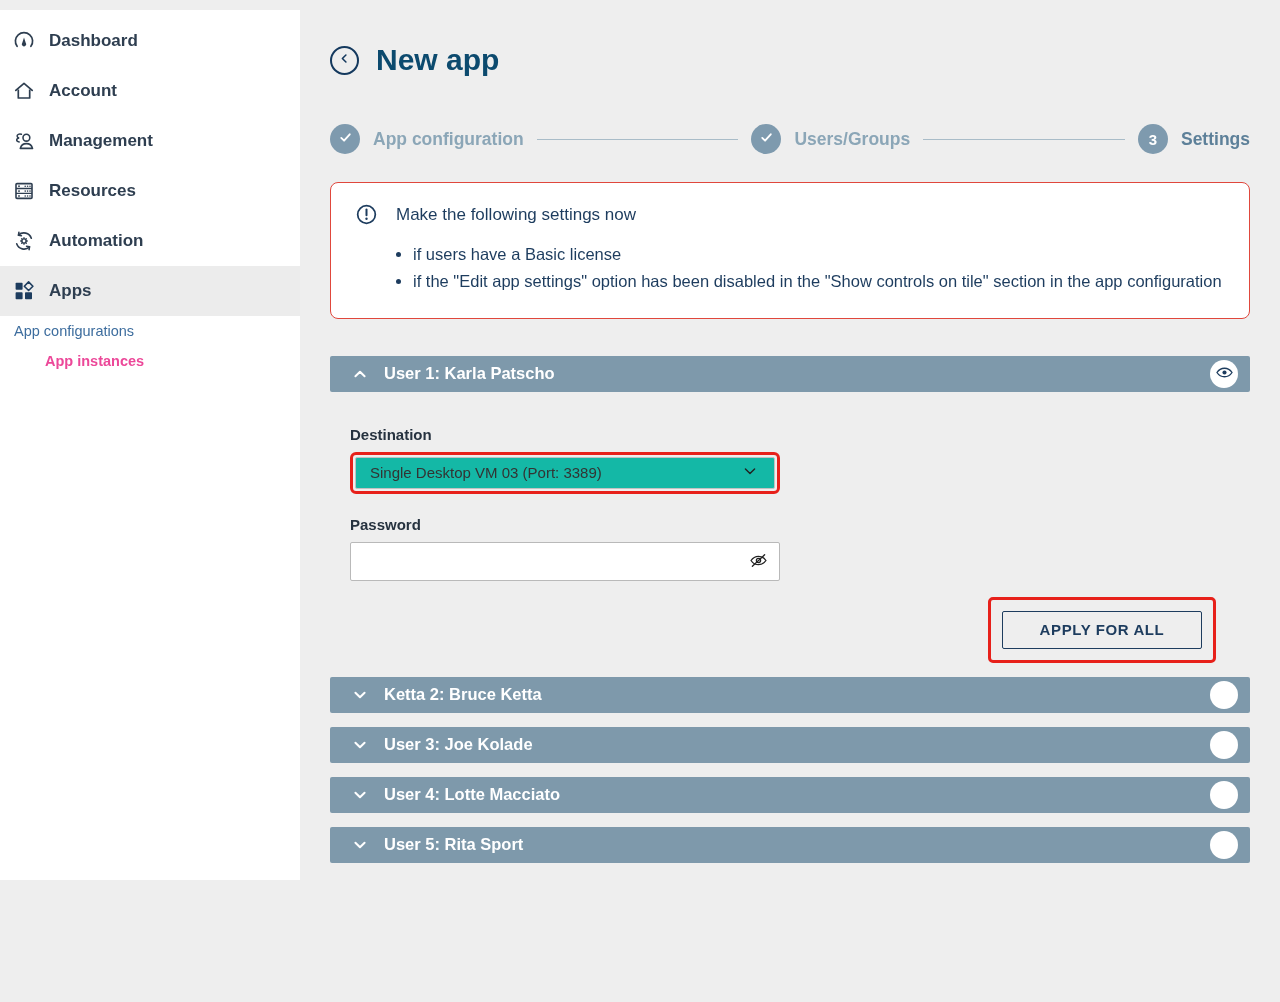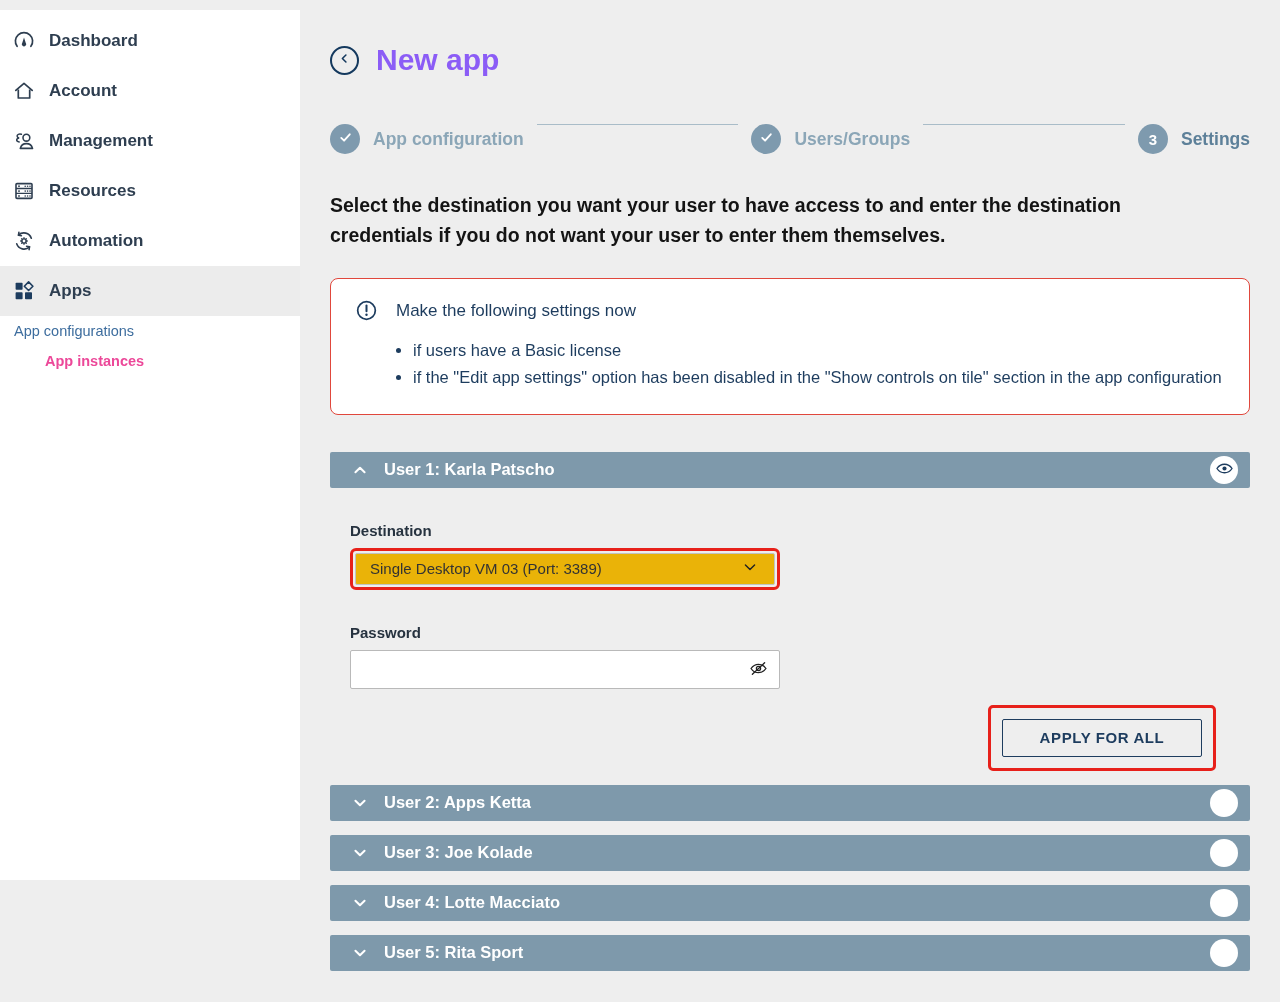--- a/index.html
+++ b/index.html
@@ -33,23 +33,23 @@
     position:absolute; left:300px; top:0; width:980px; height:1002px;
     background:#eeeeee;
   }
   .content { padding:0 30px; }
   .page-header { display:flex; align-items:center; gap:17px; padding-top:42px; }
   .back-btn {
     width:29px; height:29px; border:2px solid #14395e; border-radius:50%;
     background:transparent; display:flex; align-items:center; justify-content:center;
     cursor:pointer; padding:0; flex:0 0 29px;
   }
-  .page-title { font-size:30px; font-weight:700; color:#8b5cf6; line-height:36px; }
-  
-  .stepper { display:flex; align-items:flex-start; margin-top:46px; }
+  .page-title { font-size:30px; font-weight:700; color:#0c4a6e; line-height:36px; }
+  
+  .stepper { display:flex; align-items:center; margin-top:46px; }
   .step { display:flex; align-items:center; }
   .step-circle {
     width:30px; height:30px; border-radius:50%; background:#7e9aae;
     display:flex; align-items:center; justify-content:center;
     color:#fff; font-weight:700; font-size:15px; cursor:pointer; flex:0 0 30px;
   }
   .step-label { margin-left:13px; font-size:17.5px; font-weight:600; color:#8ba6b7; }
   .step-label.active { color:#5d8099; font-weight:700; }
   .step-line { flex:1; height:1px; background:#a9bcc8; margin:0 13px; }
   
@@ -82,21 +82,21 @@
     border:none; display:flex; align-items:center; justify-content:center;
     cursor:pointer; padding:0; margin-right:2px; flex:0 0 28px;
   }
   
   .panel { padding:18px 20px 0; }
   .field-label { font-size:15px; font-weight:700; color:#26323f; margin:16px 0 9px; }
   .red-annotation {
     border:3px solid #e7201a; border-radius:6px; padding:2px; width:430px;
   }
   .select-box {
-    background:#eab308; border:1px solid #c2c2c2; border-radius:2px;
+    background:#14b8a6; border:1px solid #c2c2c2; border-radius:2px;
     height:32px; display:flex; align-items:center; justify-content:space-between;
     padding:0 14px; font-size:15px; color:#333333; cursor:pointer;
   }
   .fields-row { display:flex; gap:20px; margin-top:22px; }
   .field-col { width:430px; }
   .text-input {
     width:100%; height:39px; border:1px solid #b9b9b9; border-radius:2px;
     background:#ffffff; font-size:15px; padding:0 12px;
     font-family:"Liberation Sans", sans-serif;
   }
@@ -244,21 +244,20 @@
         </div>
         <div class="step-label">Users/Groups</div>
       </div>
       <div class="step-line"></div>
       <div class="step">
         <div class="step-circle">3</div>
         <div class="step-label active">Settings</div>
       </div>
     </div>
 
-    <div class="description">Select the destination you want your user to have access to and enter the destination credentials if you do not want your user to enter them themselves.</div>
 
     <div class="notice">
       <div class="notice-head">
         <span class="ic">
           <svg viewBox="0 0 24 24" width="23" height="23">
               <circle cx="12" cy="12" r="9.2" fill="none" stroke="#1d3c5e" stroke-width="1.8"></circle>
               <path d="M12 6.8v6" stroke="#1d3c5e" stroke-width="2.1" stroke-linecap="round"></path>
               <circle cx="12" cy="16.4" r="1.25" fill="#1d3c5e"></circle>
             </svg>
         </span>
@@ -296,21 +295,21 @@
           <span>
             <svg viewBox="0 0 24 24" width="20" height="20">
                 <path d="M6.5 9.5l5.5 5.5 5.5-5.5" fill="none" stroke="#222" stroke-width="1.7" stroke-linecap="round" stroke-linejoin="round"></path>
               </svg>
           </span>
         </div>
       </div>
 
       <div class="fields-row">
         <div class="field-col">
-          <div class="field-label" style="margin-top:12px">Password</div>
+          <div class="field-label" style="margin-top:0">Password</div>
           <div class="pw-wrap">
             <input class="text-input" type="password" value="" style="">
             <button class="pw-eye">
               <span>
                 <svg viewBox="0 0 24 24" width="21" height="21">
                     <path d="M3.5 12S6.6 7.2 12 7.2 20.5 12 20.5 12 17.4 16.8 12 16.8 3.5 12 3.5 12z" fill="none" stroke="#222" stroke-width="1.5"></path>
                     <circle cx="12" cy="12" r="2.4" fill="none" stroke="#222" stroke-width="1.5"></circle>
                     <path d="M5 18.5L19 5.5" stroke="#222" stroke-width="1.5" stroke-linecap="round"></path>
                   </svg>
               </span>
@@ -325,21 +324,21 @@
         </div>
       </div>
     </div>
 
     <div class="user-bar">
       <span class="chev">
         <svg viewBox="0 0 24 24" width="22" height="22">
             <path d="M7 9.5l5 5 5-5" fill="none" stroke="#fff" stroke-width="2.2" stroke-linecap="round" stroke-linejoin="round"></path>
           </svg>
       </span>
-      <span class="name">User 2: Apps Ketta</span>
+      <span class="name">Ketta 2: Bruce Ketta</span>
       <span class="spacer"></span>
       <button class="eye-toggle"></button>
     </div>
 
     <div class="user-bar">
       <span class="chev">
         <svg viewBox="0 0 24 24" width="22" height="22">
             <path d="M7 9.5l5 5 5-5" fill="none" stroke="#fff" stroke-width="2.2" stroke-linecap="round" stroke-linejoin="round"></path>
           </svg>
       </span>

